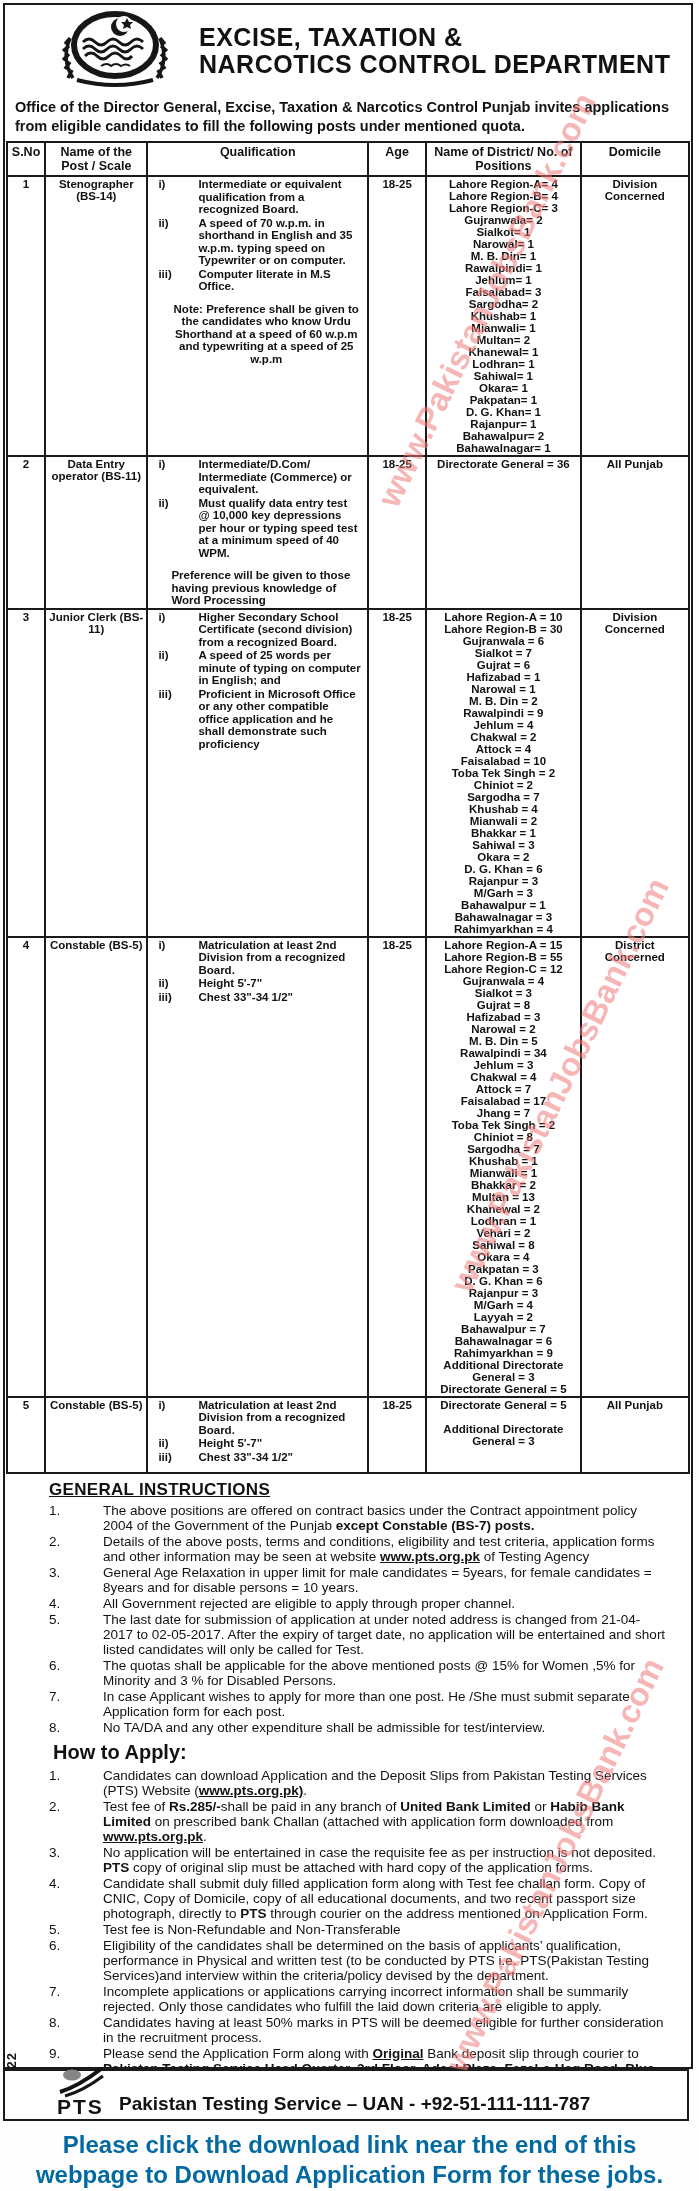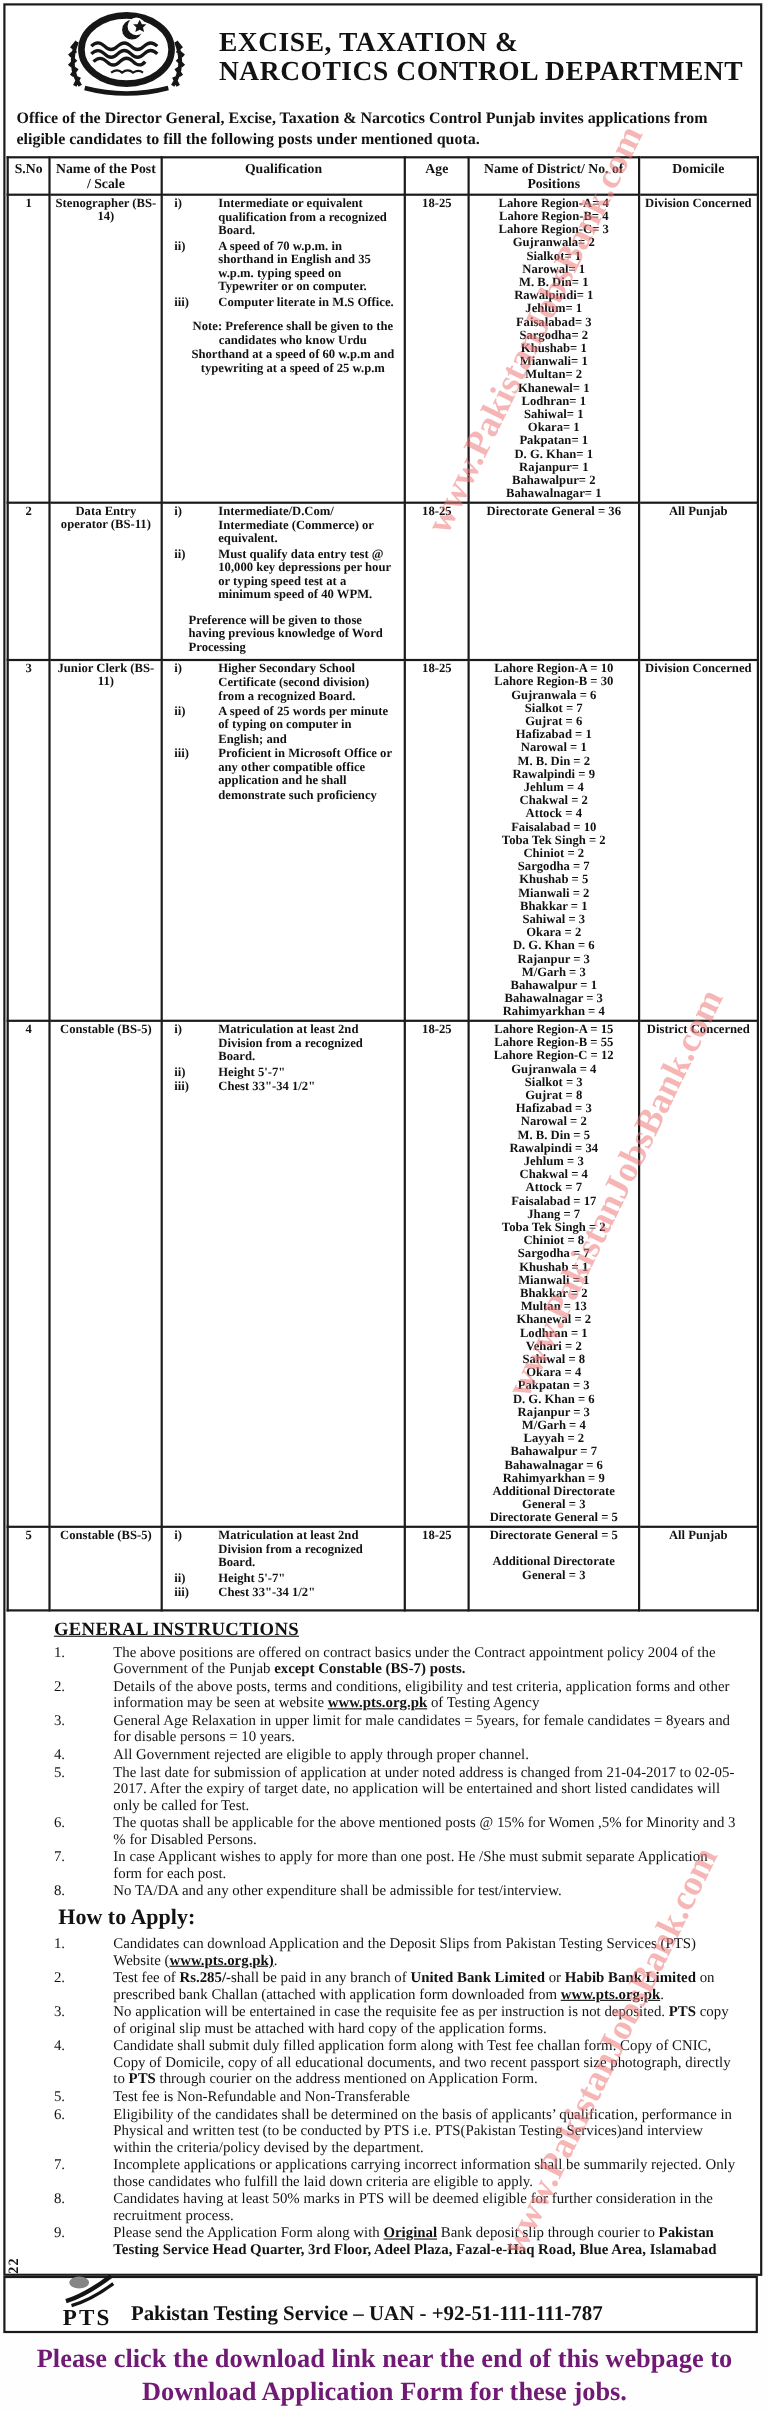--- a/index.html
+++ b/index.html
@@ -1,18 +1,18 @@
 <!DOCTYPE html>
 <html><head>
 <meta charset="utf-8">
 <style>
   html,body{margin:0;padding:0;background:#fff;}
   #page{
     position:relative; width:699px; height:2191px; margin:0 auto;
-    background:#fefefe; font-family:Liberation Serif, serif; color:#121212;
+    background:#fefefe; font-family:Liberation Sans, sans-serif; color:#121212;
     overflow:hidden;
   }
   .outer{
     position:absolute; left:3px; top:3px; width:686px; height:2062px;
     border:2px solid #1a1a1a; background:#fff; overflow:hidden;
   }
   
   .hdr{display:flex; align-items:center; padding:3px 6px 0 52px;}
   .hdr .titles{margin-left:26px;}
   .dept{font-size:25px; font-weight:700; line-height:27px; letter-spacing:.5px;}
@@ -68,21 +68,21 @@
     position:absolute; left:3px; top:2069px; width:686px; height:52px;
     border:2px solid #1a1a1a; background:#fff;
     display:flex; align-items:flex-end; padding-left:52px; box-sizing:border-box;
   }
   .pts-logo{display:flex; flex-direction:column; align-items:flex-start; margin-bottom:3px;}
   .pts-label{font-size:21px; font-weight:700; letter-spacing:2px; line-height:18px;}
   .footer-text{font-size:19px; font-weight:700; margin:0 0 4px 14px;}
   
   .red-note{
     position:absolute; left:0; top:2130px; width:699px; text-align:center;
-    color:#701a75; font-size:24px; font-weight:700; line-height:30px;
+    color:#0369a1; font-size:24px; font-weight:700; line-height:30px;
   }
   .red-note .inner{max-width:640px; margin:0 auto;}
   
   .wm{
     position:absolute; white-space:nowrap; font-size:33px; font-weight:700;
     pointer-events:none; transform-origin:center;
   }
   .wm1{left:487px; top:300px; transform:translate(-50%,-50%) rotate(-64deg);}
   .wm2{left:560px; top:1085px; transform:translate(-50%,-50%) rotate(-64deg);}
   .wm3{left:555px; top:1865px; transform:translate(-50%,-50%) rotate(-64deg);}
@@ -231,21 +231,21 @@
               <div>Narowal = 1</div>
               <div>M. B. Din = 2</div>
               <div>Rawalpindi = 9</div>
               <div>Jehlum = 4</div>
               <div>Chakwal = 2</div>
               <div>Attock = 4</div>
               <div>Faisalabad = 10</div>
               <div>Toba Tek Singh = 2</div>
               <div>Chiniot = 2</div>
               <div>Sargodha = 7</div>
-              <div>Khushab = 5</div>
+              <div>Khushab = 4</div>
               <div>Mianwali = 2</div>
               <div>Bhakkar = 1</div>
               <div>Sahiwal = 3</div>
               <div>Okara = 2</div>
               <div>D. G. Khan = 6</div>
               <div>Rajanpur = 3</div>
               <div>M/Garh = 3</div>
               <div>Bahawalpur = 1</div>
               <div>Bahawalnagar = 3</div>
               <div>Rahimyarkhan = 4</div>

